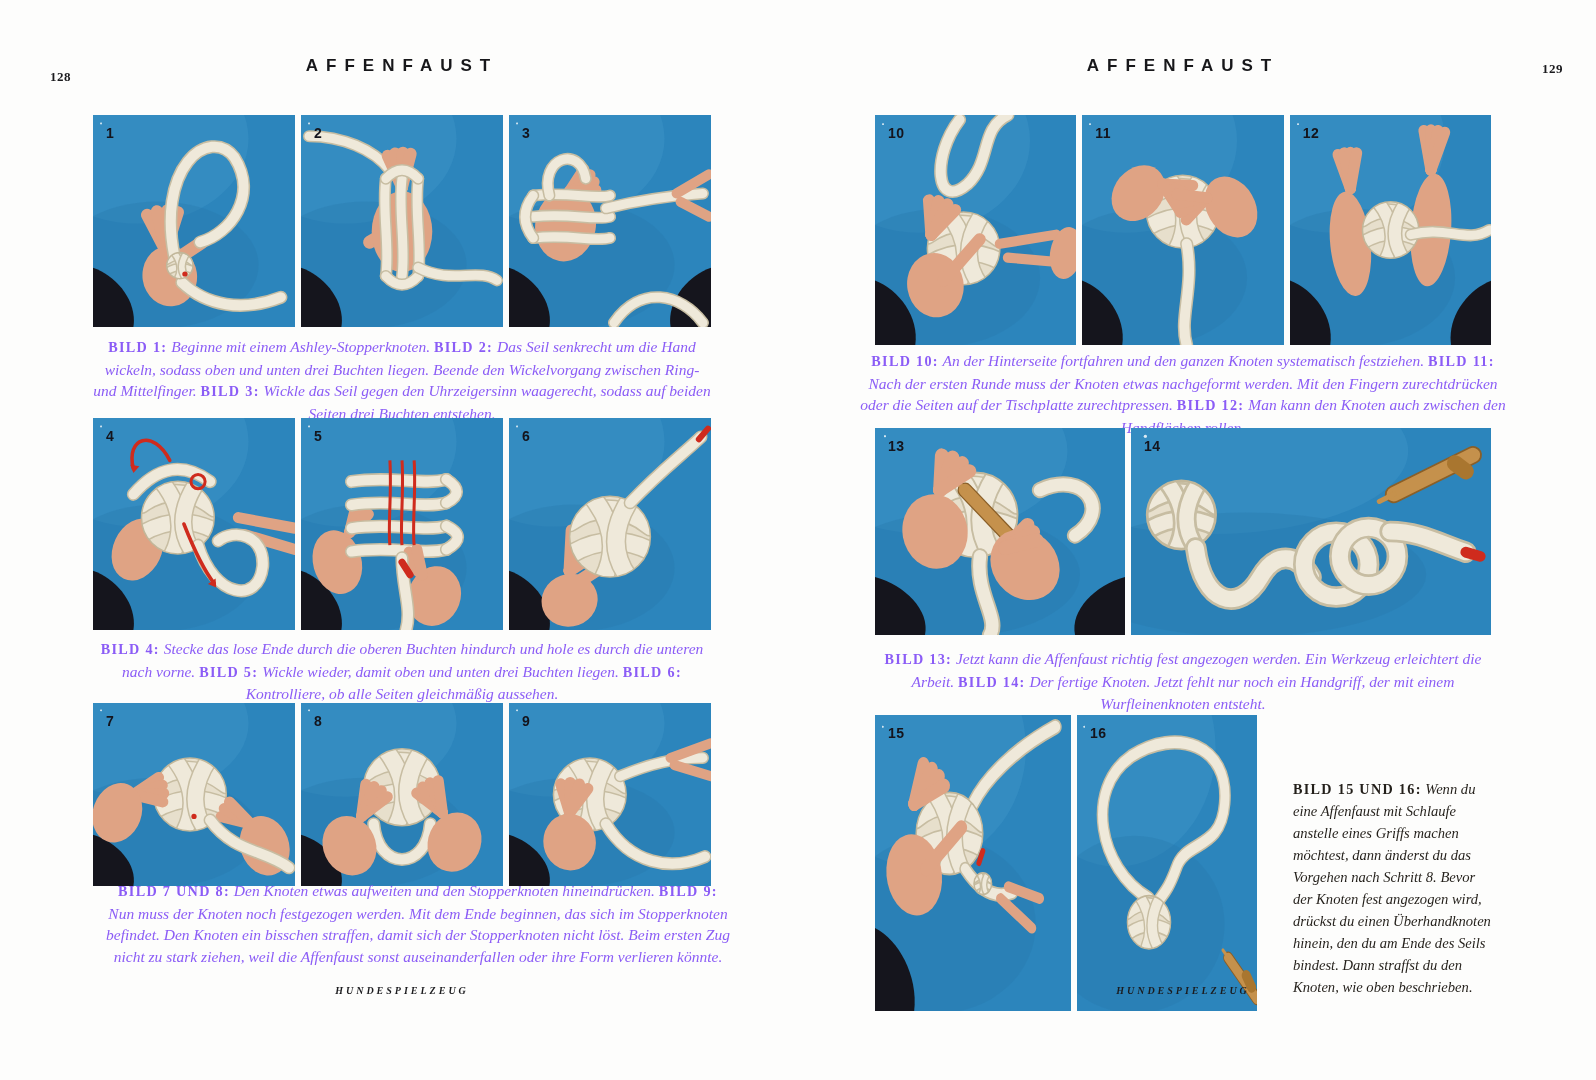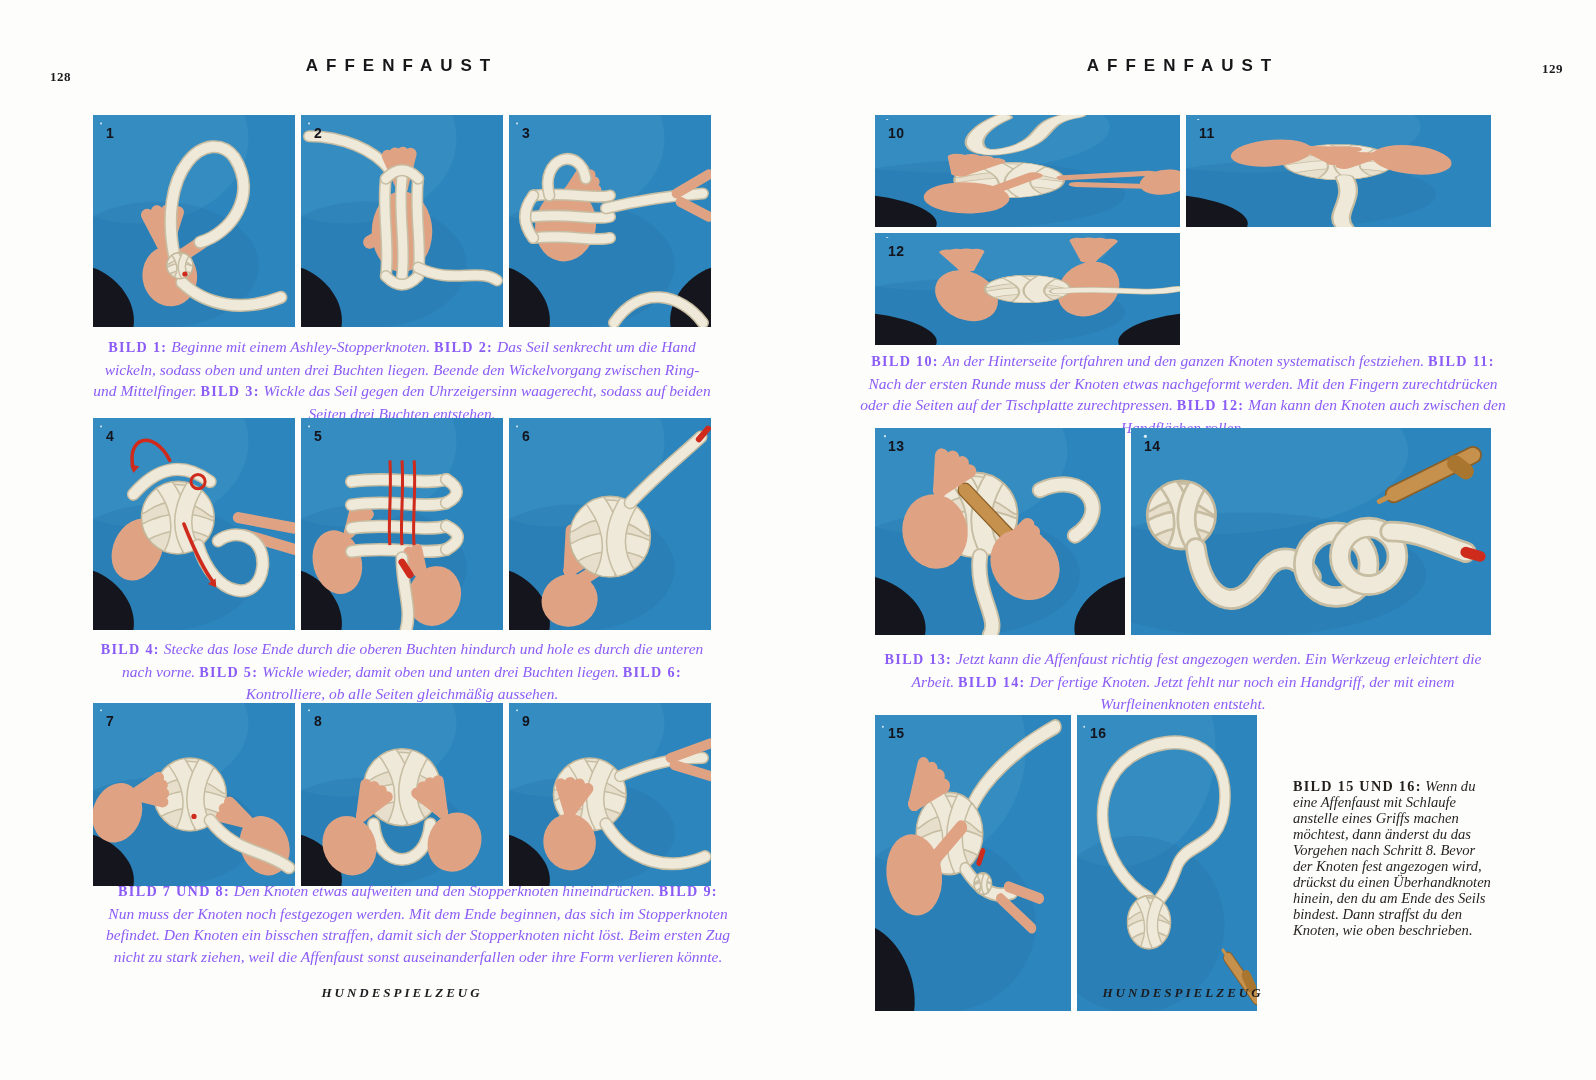--- a/index.html
+++ b/index.html
@@ -9,24 +9,24 @@
   .title{position:absolute;text-align:center;font-family:"Liberation Sans",sans-serif;
          font-weight:700;font-size:17px;letter-spacing:8px;color:#17171a;}
   .row{position:absolute;display:grid;gap:6px;}
   .ph{position:relative;margin:0;overflow:hidden;background:#2c85bc;}
   .ph svg{position:absolute;inset:0;width:100%;height:100%;display:block;}
   .num{position:absolute;top:10px;left:13px;font:700 14px "Liberation Sans",sans-serif;
        color:#14141c;letter-spacing:.5px;}
   .caption{position:absolute;margin:0;text-align:center;font-style:italic;font-size:15.5px;
            line-height:21.5px;color:#8b5cf6;}
   .caption .lbl,.sidenote .lbl{font-style:normal;font-weight:700;letter-spacing:1.3px;font-size:14.2px;}
-  .sidenote{position:absolute;margin:0;font-style:italic;font-size:14.6px;line-height:16px;
+  .sidenote{position:absolute;margin:0;font-style:italic;font-size:14.6px;line-height:22px;
             text-align:left;color:#231f1a;}
   .footer{position:absolute;margin:0;text-align:center;font-weight:700;font-style:italic;
-          letter-spacing:3px;font-size:13px;color:#1b1b1e;}
+          letter-spacing:3px;font-size:10px;color:#1b1b1e;}
 </style>
 </head>
 <body>
 
 <div class="spread">
 
   <span class="pgnum" style="left:50px;top:69px;">128</span>
   <h1 class="title" style="left:93px;top:56px;width:618px;margin:0;">AFFENFAUST</h1>
 
   <div class="row" style="left:93px;top:115px;width:618px;height:212px;grid-template-columns:repeat(3,1fr);">
@@ -430,21 +430,21 @@
     <span>Den Knoten etwas aufweiten und den Stopperknoten hineindrücken.</span>
     <span class="lbl">BILD 9:</span>
     <span>Nun muss der Knoten noch festgezogen werden. Mit dem Ende beginnen, das sich im Stopperknoten befindet. Den Knoten ein bisschen straffen, damit sich der Stopperknoten nicht löst. Beim ersten Zug nicht zu stark ziehen, weil die Affenfaust sonst auseinanderfallen oder ihre Form verlieren könnte.</span>
   </p>
 
   <p class="footer" style="left:93px;top:985px;width:618px;">HUNDESPIELZEUG</p>
 
   <h1 class="title" style="left:875px;top:56px;width:616px;margin:0;">AFFENFAUST</h1>
   <span class="pgnum" style="left:1542px;top:61px;">129</span>
 
-  <div class="row" style="left:875px;top:115px;width:616px;height:230px;grid-template-columns:repeat(2,1fr);">
+  <div class="row" style="left:875px;top:115px;width:616px;height:230px;grid-template-columns:repeat(3,1fr);">
     <figure class="ph">
         <svg viewBox="0 0 200 228" preserveAspectRatio="none">
           <rect x="0" y="0" width="200" height="228" fill="#2c85bc"></rect>
           <ellipse cx="43.98705418381345" cy="25.527145061728397" rx="110.00000000000001" ry="91.2" fill="#3f95c8" opacity="0.45"></ellipse>
           <ellipse cx="63.98705418381344" cy="161.41809670781893" rx="100" ry="68.39999999999999" fill="#2878ab" opacity="0.35"></ellipse>
           <circle cx="7.9741083676268865" cy="9.09048353909465" r="0.8398705418381345" fill="#ffffff" opacity="0.22"></circle>
           <circle cx="7.9741083676268865" cy="9.09048353909465" r="0.8398705418381345" fill="#ffffff" opacity="0.22"></circle>
           <circle cx="7.9741083676268865" cy="9.09048353909465" r="0.8398705418381345" fill="#ffffff" opacity="0.22"></circle>
           <circle cx="7.9741083676268865" cy="9.09048353909465" r="0.8398705418381345" fill="#ffffff" opacity="0.22"></circle>
           <circle cx="7.9741083676268865" cy="9.09048353909465" r="0.8398705418381345" fill="#ffffff" opacity="0.22"></circle>

